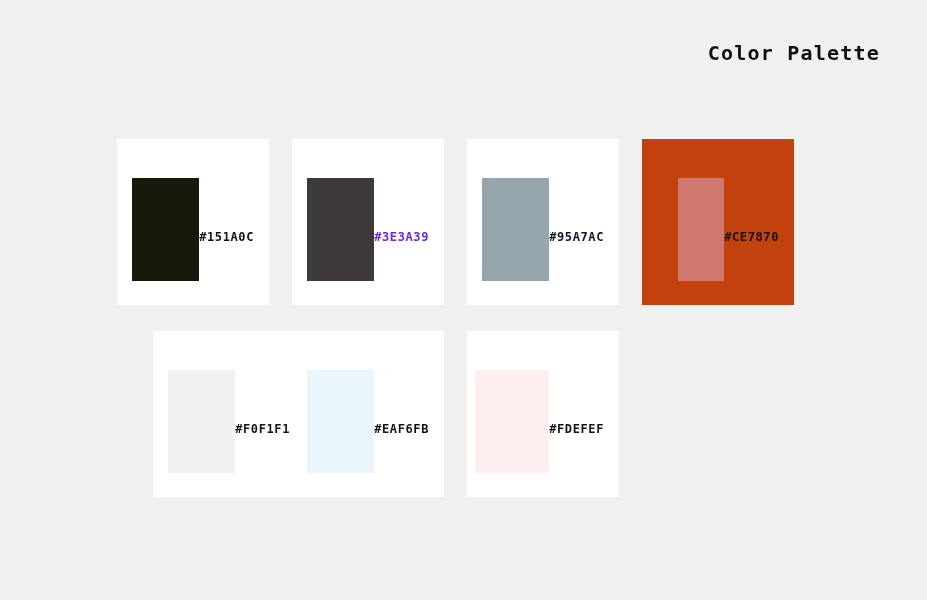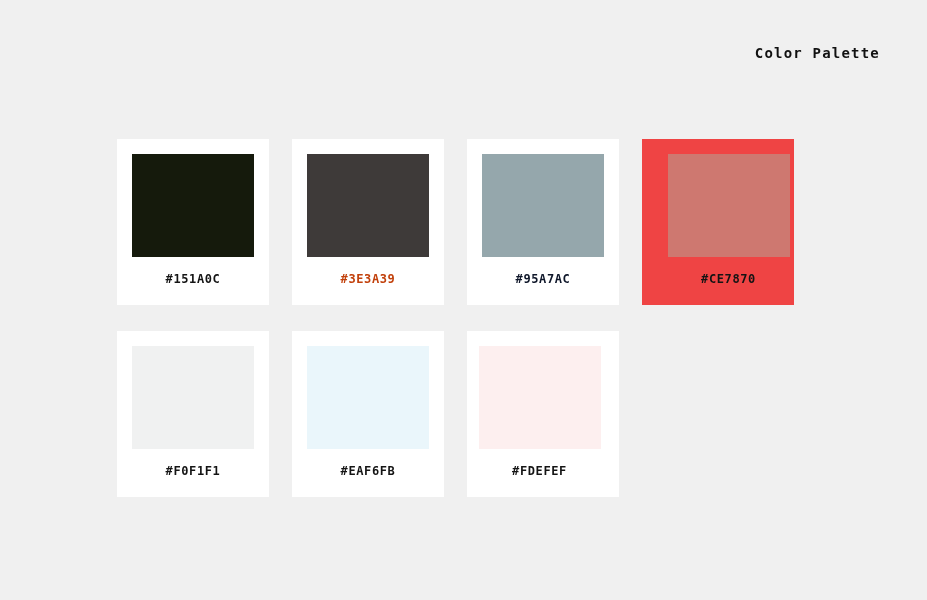--- a/index.html
+++ b/index.html
@@ -19,21 +19,21 @@
     height: 600px;
     box-sizing: border-box;
   }
   .palette-title {
     position: absolute;
     top: 41px;
     left: 0;
     width: 880px;
     text-align: right;
     font-family: "DejaVu Sans Mono", "Liberation Mono", monospace;
-    font-size: 14px;
+    font-size: 20px;
     font-weight: bold;
     letter-spacing: 1.2px;
     color: #111111;
     line-height: 24px;
     white-space: pre;
   }
   .grid {
     position: absolute;
     left: 117px;
     top: 139px;
@@ -44,21 +44,21 @@
     column-gap: 23px;
     row-gap: 26px;
   }
   .swatch-card {
     background: #ffffff;
     width: 152px;
     height: 166px;
     box-sizing: border-box;
     padding: 15px 15px 0 15px;
     display: flex;
-    flex-direction: column;
+    flex-direction: row;
     align-items: center;
   }
   .swatch-chip {
     width: 122px;
     height: 103px;
     display: block;
   }
   .swatch-label {
     margin-top: 14px;
     font-family: "DejaVu Sans Mono", "Liberation Mono", monospace;
@@ -80,34 +80,34 @@
 
   <div class="grid">
 
     <div class="swatch-card" style="background: rgb(255, 255, 255);">
       <div class="swatch-chip" style="background: rgb(21, 26, 12);"></div>
       <div class="swatch-label" style="color: rgb(20, 20, 20);">#151A0C</div>
     </div>
 
     <div class="swatch-card" style="background: rgb(255, 255, 255);">
       <div class="swatch-chip" style="background: rgb(62, 58, 57);"></div>
-      <div class="swatch-label" style="color: #c2410c;">#3E3A39</div>
+      <div class="swatch-label" style="color: #6d28d9;">#3E3A39</div>
     </div>
 
     <div class="swatch-card" style="background: rgb(255, 255, 255);">
       <div class="swatch-chip" style="background: rgb(149, 167, 172);"></div>
       <div class="swatch-label" style="color: #0f172a;">#95A7AC</div>
     </div>
 
-    <div class="swatch-card" style="background: #ef4444; padding-left: 36px;">
+    <div class="swatch-card" style="background: #c2410c; padding-left: 36px;">
       <div class="swatch-chip" style="background: rgb(206, 120, 112);"></div>
       <div class="swatch-label" style="color: rgb(20, 20, 20);">#CE7870</div>
     </div>
 
-    <div class="swatch-card" style="background: rgb(255, 255, 255);">
+    <div class="swatch-card" style="background: rgb(255, 255, 255); margin-left: 36px;">
       <div class="swatch-chip" style="background: rgb(240, 241, 241);"></div>
       <div class="swatch-label" style="color: rgb(20, 20, 20);">#F0F1F1</div>
     </div>
 
 
     <div class="swatch-card" style="background: rgb(255, 255, 255);">
       <div class="swatch-chip" style="background: rgb(234, 246, 251);"></div>
       <div class="swatch-label" style="color: rgb(20, 20, 20);">#EAF6FB</div>
     </div>
 

